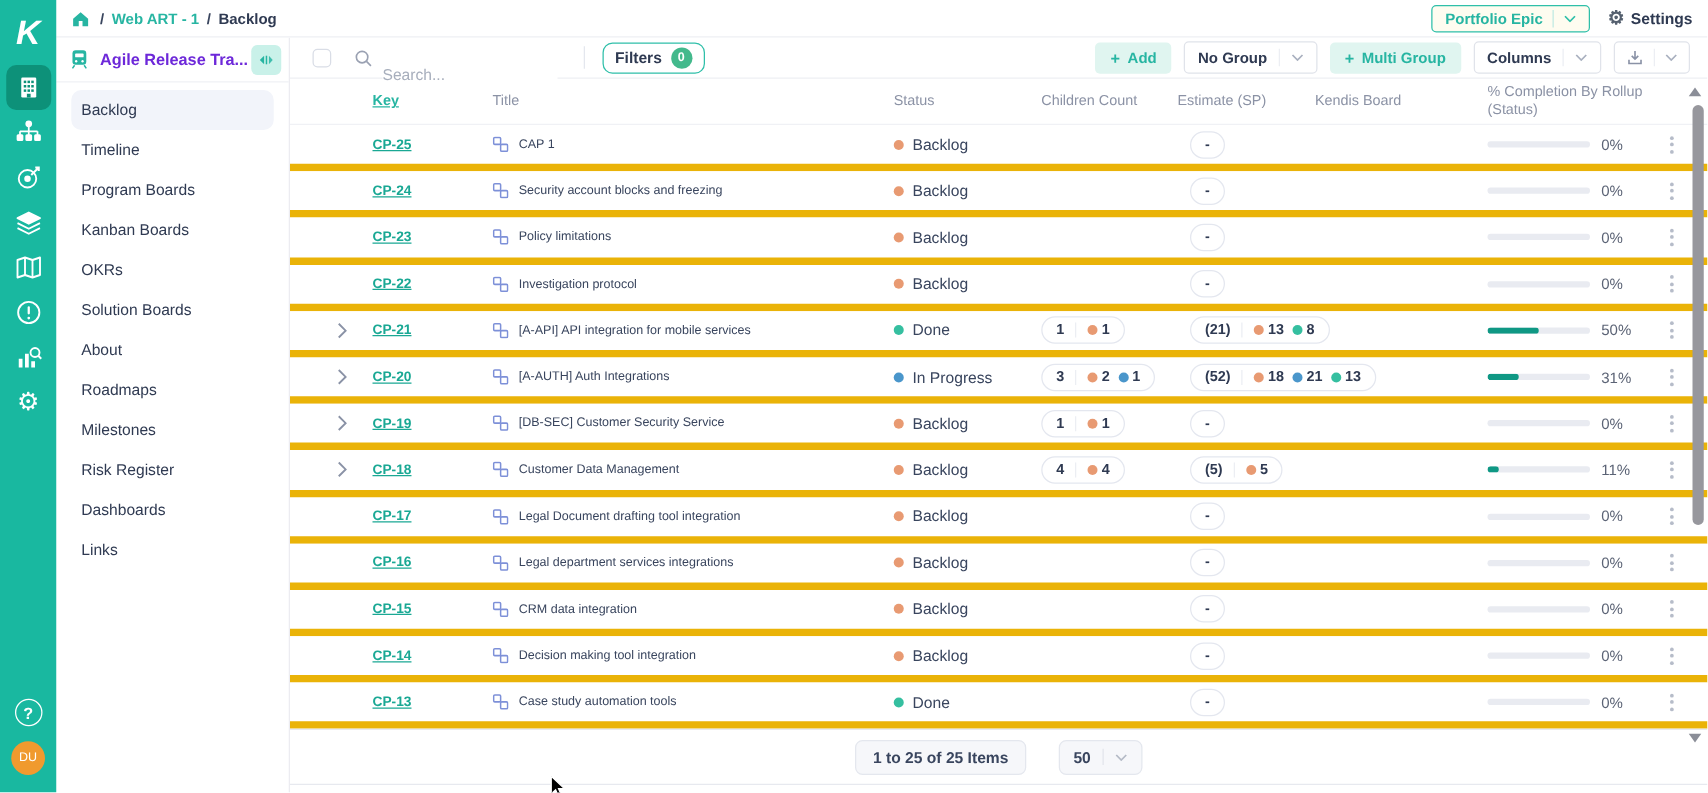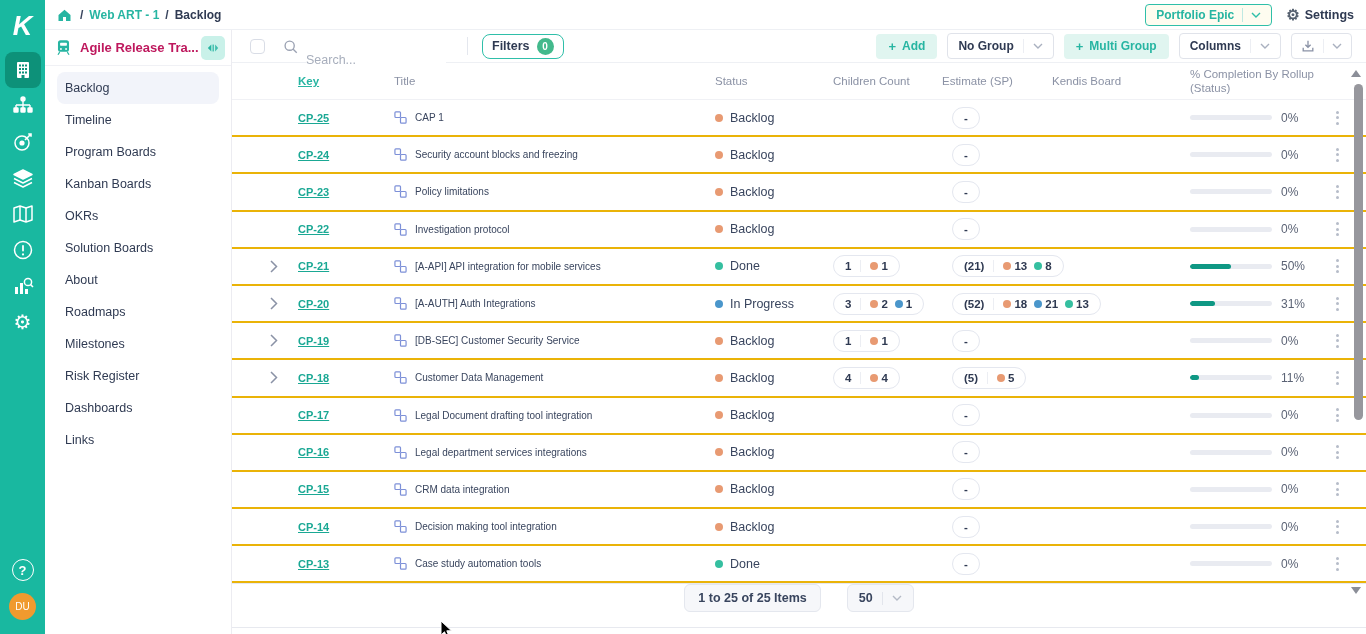--- a/index.html
+++ b/index.html
@@ -25,21 +25,21 @@
   .crumb .page { color:#2f3a52; }
   .top-right { margin-left:auto; display:flex; align-items:center; gap:14px; }
   .pe-btn { display:flex; align-items:center; gap:8px; border:1px solid #2fbfa9; background:#fefcf0; color:#27b5a2; font-size:12px; font-weight:bold; border-radius:4px; padding:3px 10px; }
   .pe-btn .vdiv { width:1px; height:14px; background:#bfe9e2; }
   .settings { display:flex; align-items:center; gap:5px; font-size:12.5px; font-weight:bold; color:#2f3a52; }
   .gear-glyph { font-size:15px; color:#55606f; line-height:1; }
 
   
   .subbar { position:absolute; left:45px; top:30px; width:187px; height:604px; background:#fff; border-right:1px solid #ececf1; z-index:3; }
   .subhead { height:36px; display:flex; align-items:center; padding:0 6px 0 10px; border-bottom:1px solid #f0f1f5; }
-  .subhead .ttl { font-size:13px; font-weight:bold; color:#be185d; margin-left:8px; flex:1; white-space:nowrap; overflow:hidden; }
+  .subhead .ttl { font-size:13px; font-weight:bold; color:#6d28d9; margin-left:8px; flex:1; white-space:nowrap; overflow:hidden; }
   .collapse-btn { width:24px; height:24px; background:#c9f1e9; border-radius:5px; display:flex; align-items:center; justify-content:center; }
   .nav { padding:6px 0; }
   .nav-item { margin:0 12px; padding:9px 8px; font-size:12.5px; color:#2f3a52; border-radius:8px; cursor:pointer; }
   .nav-item.active { background:#f2f4fa; }
 
   
   .main { position:absolute; left:232px; top:30px; width:1134px; height:604px; background:#fff; }
 
   .toolbar { height:33px; display:flex; align-items:center; padding:0 14px 0 18px; border-bottom:1px solid #eef0f4; }
   .cbox { width:15px; height:15px; border:1px solid #d9dde6; border-radius:4px; background:#fff; }
@@ -66,42 +66,42 @@
   .c-children { width:109px; }
   .c-est { width:110px; }
   .c-board { width:138px; }
   .c-comp { width:132px; }
   .c-menu { width:30px; justify-content:center; }
   .thead .hkey { color:#27b5a2; text-decoration:underline; font-weight:bold; cursor:pointer; }
   .thead .c-comp { line-height:14px; }
   .thead .c-comp span { width:130px; white-space:normal; }
 
   .tbody { }
-  .trow { height:37.2px; display:flex; align-items:center; border-bottom:2px solid #eab308; background:#fff; }
+  .trow { height:37.2px; display:flex; align-items:center; border-bottom:6px solid #eab308; background:#fff; }
   .exp { margin-left:38px; display:flex; cursor:pointer; }
   .key { font-size:11px; font-weight:bold; color:#1aa894; text-decoration:underline; cursor:pointer; }
   .epicicon { display:flex; margin-right:8px; }
   .ttext { font-size:10px; color:#39455e; white-space:nowrap; }
   .sdot { width:8px; height:8px; border-radius:50%; margin-right:7px; }
   .stext { font-size:12.5px; color:#39455e; }
   .chip { display:inline-flex; align-items:center; gap:9px; border:1px solid #e4e7ef; border-radius:14px; background:#fff; padding:4px 11px; white-space:nowrap; }
   .chip .total { font-size:11.5px; font-weight:bold; color:#2f3a52; }
   .chip .cdiv { width:1px; height:12px; background:#eceef3; }
   .chip .dots { display:inline-flex; align-items:center; gap:7px; }
   .chip .d { display:inline-flex; align-items:center; gap:3px; font-size:11.5px; font-weight:bold; color:#2f3a52; }
   .chip .d i { width:8px; height:8px; border-radius:50%; display:inline-block; }
   .c-est .chip { margin-left:10px; }
   .track { width:82px; height:5px; border-radius:3px; background:#e9ebf1; overflow:hidden; display:inline-block; }
   .fill { display:block; height:100%; background:#0f9884; border-radius:3px; }
   .pct { font-size:12px; color:#5b6375; margin-left:9px; }
   .kebab { display:flex; flex-direction:column; gap:2.5px; cursor:pointer; padding:4px; }
   .kebab i { width:3px; height:3px; border-radius:50%; background:#b6bcc9; display:block; }
 
   
-  .tfoot { position:absolute; left:0; top:553px; width:1134px; height:45px; border-top:1px solid #e7e9ef; border-bottom:1px solid #e7e9ef; display:flex; align-items:flex-start; justify-content:center; gap:26px; background:#fff; }
+  .tfoot { position:absolute; left:0; top:553px; width:1134px; height:45px; border-top:1px solid #e7e9ef; border-bottom:1px solid #e7e9ef; display:flex; align-items:center; justify-content:center; gap:26px; background:#fff; }
   .pg-btn { background:#f6f7fa; border:1px solid #e4e7ee; border-radius:6px; padding:6px 13px; font-size:12.5px; font-weight:bold; color:#39455e; }
   .pg-size { display:flex; align-items:center; gap:9px; background:#f6f7fa; border:1px solid #e4e7ee; border-radius:6px; padding:6px 11px; font-size:12.5px; font-weight:bold; color:#39455e; }
   .pg-size .vdiv { width:1px; height:13px; background:#e2e5ec; }
 
   
   .sb-up { position:absolute; right:5px; top:70px; width:0; height:0; border-left:5px solid transparent; border-right:5px solid transparent; border-bottom:7px solid #8b8e98; }
   .sb-thumb { position:absolute; right:3px; top:84px; width:9px; height:336px; background:#97979d; border-radius:5px; }
   .sb-down { position:absolute; right:5px; top:587px; width:0; height:0; border-left:5px solid transparent; border-right:5px solid transparent; border-top:7px solid #8b8e98; }
 
   .cursor { position:absolute; left:440px; top:621px; z-index:9; }

